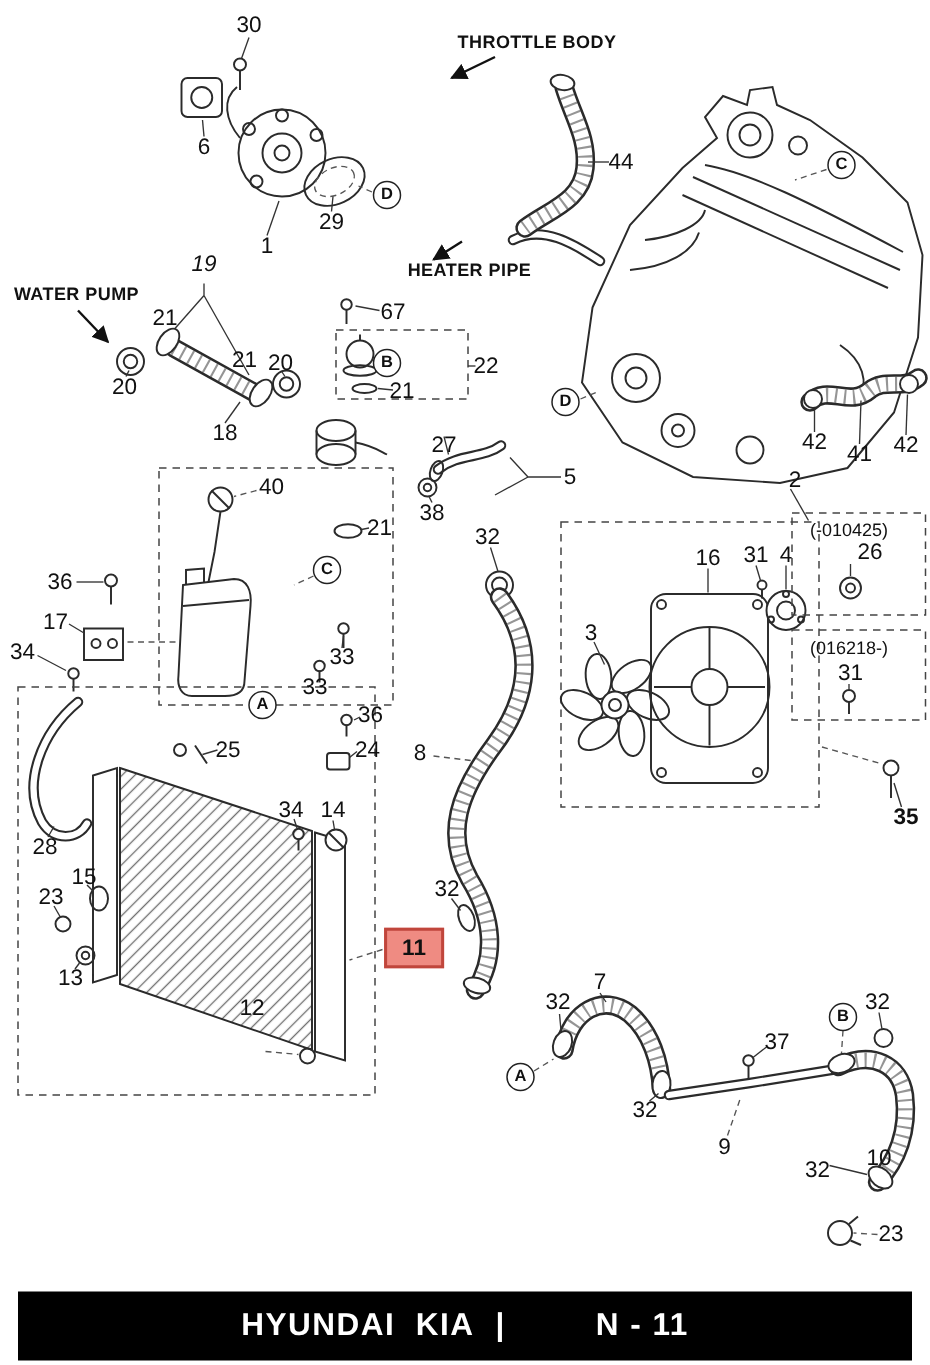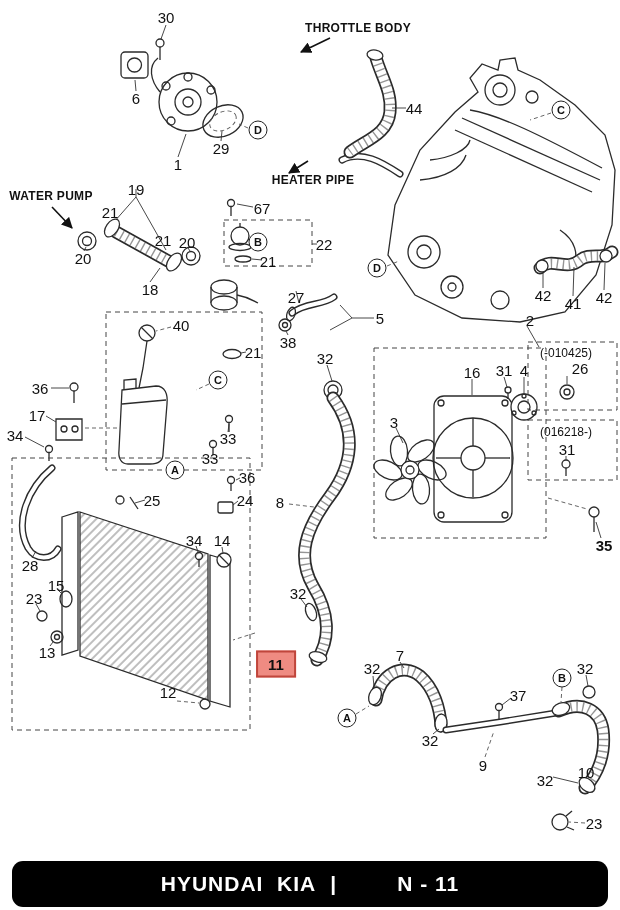--- a/index.html
+++ b/index.html
@@ -3,30 +3,30 @@
 <meta charset="utf-8">
 <style>
   html,body{margin:0;padding:0;background:#fff;}
   #stage{position:relative;width:620px;height:910px;background:#fff;overflow:hidden;
          font-family:"Liberation Sans",sans-serif;}
   #diagram-svg{position:absolute;left:0;top:0;z-index:1;}
   #annotation-layer{position:absolute;left:0;top:0;width:620px;height:910px;z-index:2;pointer-events:none;}
 
   .callout{position:absolute;transform:translate(-50%,-50%);font-size:15px;color:#111;
            white-space:nowrap;line-height:1;}
-  .callout.highlight{padding:4px 10px;border:2px solid #c0463c;font-weight:bold;margin-top:32px;}
+  .callout.highlight{padding:4px 10px;border:2px solid #c0463c;font-weight:bold;}
   .letter{position:absolute;transform:translate(-50%,-50%);width:17px;height:17px;
           border:1.4px solid #222;border-radius:50%;background:#fff;text-align:center;
           font-size:11px;font-weight:bold;line-height:17px;color:#111;}
   .dlabel{position:absolute;transform:translate(-50%,-50%);font-size:12px;font-weight:bold;
           letter-spacing:.3px;white-space:nowrap;color:#111;}
   .vlabel{position:absolute;transform:translate(-50%,-50%);font-size:12px;white-space:nowrap;color:#111;}
 
   .footer{position:absolute;left:12px;top:861px;width:596px;height:46px;background:#000;
-          color:#fff;display:flex;align-items:center;justify-content:center;z-index:3;border-radius:11px;}
+          color:#fff;display:flex;align-items:center;justify-content:center;z-index:3;}
   .footer span{font-size:21px;font-weight:bold;letter-spacing:1px;white-space:pre;}
   .footer .gapL{margin:0 14px;}
   .footer .gapB{display:inline-block;width:46px;}
 
   
   .ln{fill:none;stroke:#2b2b2b;stroke-width:1.3;}
   .lnf{fill:#fff;stroke:#2b2b2b;stroke-width:1.3;}
   .thin{fill:none;stroke:#333;stroke-width:0.9;}
   .dashl{fill:none;stroke:#555;stroke-width:0.9;stroke-dasharray:4 3;}
   .dashbox{fill:none;stroke:#444;stroke-width:1;stroke-dasharray:5 4;}
@@ -341,21 +341,21 @@
     <line class="arrowln" x1="52" y1="207" x2="72" y2="228" marker-end="url(#arr)"></line>
   </g>
 </svg>
 
 <div id="annotation-layer">
       <div class="callout" style="left: 166px; top: 17px;">30</div>
       <div class="callout" style="left: 136px; top: 98px;">6</div>
       <div class="callout" style="left: 221px; top: 148px;">29</div>
       <div class="callout" style="left: 178px; top: 164px;">1</div>
       <div class="callout" style="left: 414px; top: 108px;">44</div>
-      <div class="callout" style="left: 136px; top: 189px;">19</div>
+      <div class="callout" style="left: 136px; top: 176px; font-style: italic;">19</div>
       <div class="callout" style="left: 262px; top: 208px;">67</div>
       <div class="callout" style="left: 110px; top: 212px;">21</div>
       <div class="callout" style="left: 163px; top: 240px;">21</div>
       <div class="callout" style="left: 83px; top: 258px;">20</div>
       <div class="callout" style="left: 187px; top: 242px;">20</div>
       <div class="callout" style="left: 324px; top: 244px;">22</div>
       <div class="callout" style="left: 268px; top: 261px;">21</div>
       <div class="callout" style="left: 150px; top: 289px;">18</div>
       <div class="callout" style="left: 296px; top: 297px;">27</div>
       <div class="callout" style="left: 380px; top: 318px;">5</div>
@@ -384,21 +384,21 @@
       <div class="callout" style="left: 280px; top: 502px;">8</div>
       <div class="callout" style="left: 194px; top: 540px;">34</div>
       <div class="callout" style="left: 222px; top: 540px;">14</div>
       <div class="callout" style="left: 604px; top: 545px; font-weight: bold;">35</div>
       <div class="callout" style="left: 30px; top: 565px;">28</div>
       <div class="callout" style="left: 56px; top: 585px;">15</div>
       <div class="callout" style="left: 34px; top: 598px;">23</div>
       <div class="callout" style="left: 298px; top: 593px;">32</div>
       <div class="callout highlight" style="left: 276px; top: 632px; background: rgb(239, 139, 130); border-color: rgb(192, 70, 60);">11</div>
       <div class="callout" style="left: 47px; top: 652px;">13</div>
-      <div class="callout" style="left: 168px; top: 692px;">12</div>
+      <div class="callout" style="left: 168px; top: 672px;">12</div>
       <div class="callout" style="left: 400px; top: 655px;">7</div>
       <div class="callout" style="left: 372px; top: 668px;">32</div>
       <div class="callout" style="left: 585px; top: 668px;">32</div>
       <div class="callout" style="left: 518px; top: 695px;">37</div>
       <div class="callout" style="left: 430px; top: 740px;">32</div>
       <div class="callout" style="left: 483px; top: 765px;">9</div>
       <div class="callout" style="left: 545px; top: 780px;">32</div>
       <div class="callout" style="left: 586px; top: 772px;">10</div>
       <div class="callout" style="left: 594px; top: 823px;">23</div>
       <div class="letter" style="left: 258px; top: 130px;">D</div>

